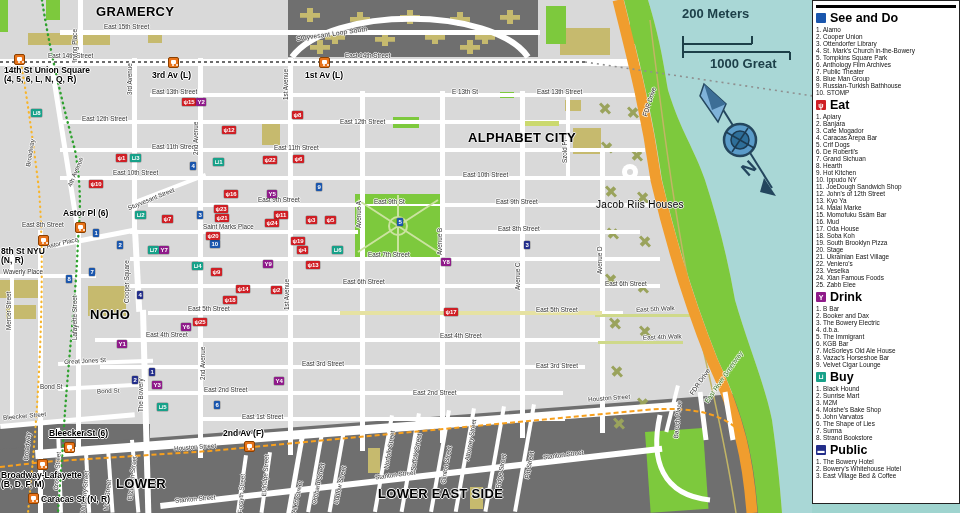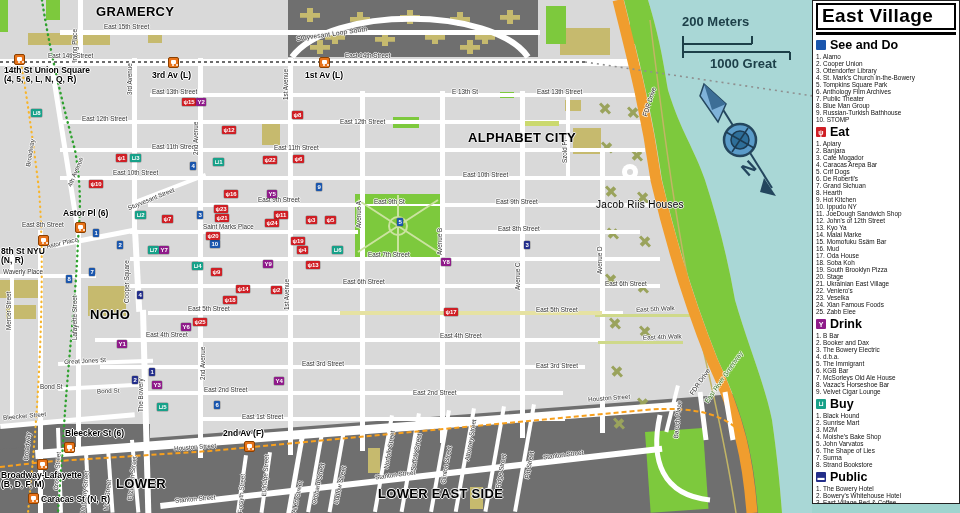--- a/index.html
+++ b/index.html
@@ -286,37 +286,37 @@
         <div class="stv shore" style="left: 688px; top: 392px; transform: rotate(-55deg);">FDR Drive</div>
         <div class="stv shoregreen" style="left: 703px; top: 400px; transform: rotate(-55deg);">East River Greenway</div>
         <div class="area" style="left: 96px; top: 4px;">GRAMERCY</div>
         <div class="area" style="left: 468px; top: 130px;">ALPHABET CITY</div>
         <div class="area" style="left: 90px; top: 307px;">NOHO</div>
         <div class="area" style="left: 116px; top: 476px;">LOWER</div>
         <div class="area" style="left: 378px; top: 486px;">LOWER EAST SIDE</div>
         <div class="area area-sm" style="left: 596px; top: 199px;">Jacob Riis Houses</div>
         <div class="area loop" style="left: 296px; top: 30px; transform: rotate(-8deg);">Stuyvesant Loop South</div>
       </div>
-    <div class="sctext" style="left:682px;top:14px">200 Meters</div>
+    <div class="sctext" style="left:682px;top:6px">200 Meters</div>
     <div class="sctext" style="left:710px;top:56px">1000 Great</div>
     <div id="pois">
         <div class="stic" style="left: 14px; top: 54px;"></div>
         <div class="stlabel" style="left: 4px; top: 66px;">14th St Union Square
 (4, 5, 6, L, N, Q, R)</div>
         <div class="stic" style="left: 168px; top: 57px;"></div>
         <div class="stlabel" style="left: 152px; top: 71px;">3rd Av (L)</div>
         <div class="stic" style="left: 319px; top: 57px;"></div>
         <div class="stlabel" style="left: 305px; top: 71px;">1st Av (L)</div>
         <div class="stic" style="left: 75px; top: 222px;"></div>
         <div class="stlabel" style="left: 63px; top: 209px;">Astor Pl (6)</div>
         <div class="stic" style="left: 38px; top: 235px;"></div>
         <div class="stlabel" style="left: 1px; top: 247px;">8th St NYU
 (N, R)</div>
         <div class="stic" style="left: 64px; top: 442px;"></div>
-        <div class="stlabel" style="left: 65px; top: 429px;">Bleecker St (6)</div>
+        <div class="stlabel" style="left: 49px; top: 429px; text-decoration: underline;">Bleecker St (6)</div>
         <div class="stic" style="left: 37px; top: 459px;"></div>
         <div class="stlabel" style="left: 1px; top: 471px;">Broadway-Lafayette
 (B, D, F, M)</div>
         <div class="stic" style="left: 28px; top: 493px;"></div>
         <div class="stlabel" style="left: 41px; top: 495px;">Caracas St (N, R)</div>
         <div class="stic" style="left: 244px; top: 441px;"></div>
         <div class="stlabel" style="left: 223px; top: 429px;">2nd Av (F)</div>
         <div class="mk" style="left: 93px; top: 229px; background: rgb(26, 86, 173);">1</div>
         <div class="mk" style="left: 117px; top: 241px; background: rgb(26, 86, 173);">2</div>
         <div class="mk" style="left: 197px; top: 211px; background: rgb(26, 86, 173);">3</div>
@@ -370,21 +370,20 @@
         <div class="mk" style="left: 148px; top: 246px; background: rgb(23, 161, 137);">⊔7</div>
         <div class="mk" style="left: 31px; top: 109px; background: rgb(23, 161, 137);">⊔8</div>
         <div class="mk" style="left: 149px; top: 368px; background: rgb(35, 46, 138);">1</div>
         <div class="mk" style="left: 132px; top: 376px; background: rgb(35, 46, 138);">2</div>
         <div class="mk" style="left: 524px; top: 241px; background: rgb(35, 46, 138);">3</div>
         <div class="mk" style="left: 137px; top: 291px; background: rgb(35, 46, 138);">4</div>
       </div>
   </div>
 
   <aside id="legend">
-    <div class="ltitle">East Village</div>
     <div class="lrule"></div>
     <div id="lsections">
         <div class="lhead">
           <span class="licon" style="background: rgb(26, 86, 173);"></span>
           <span>See and Do</span>
         </div>
         <div class="litem">1. Alamo</div>
         <div class="litem">2. Cooper Union</div>
         <div class="litem">3. Ottendorfer Library</div>
         <div class="litem">4. St. Mark's Church in-the-Bowery</div>

